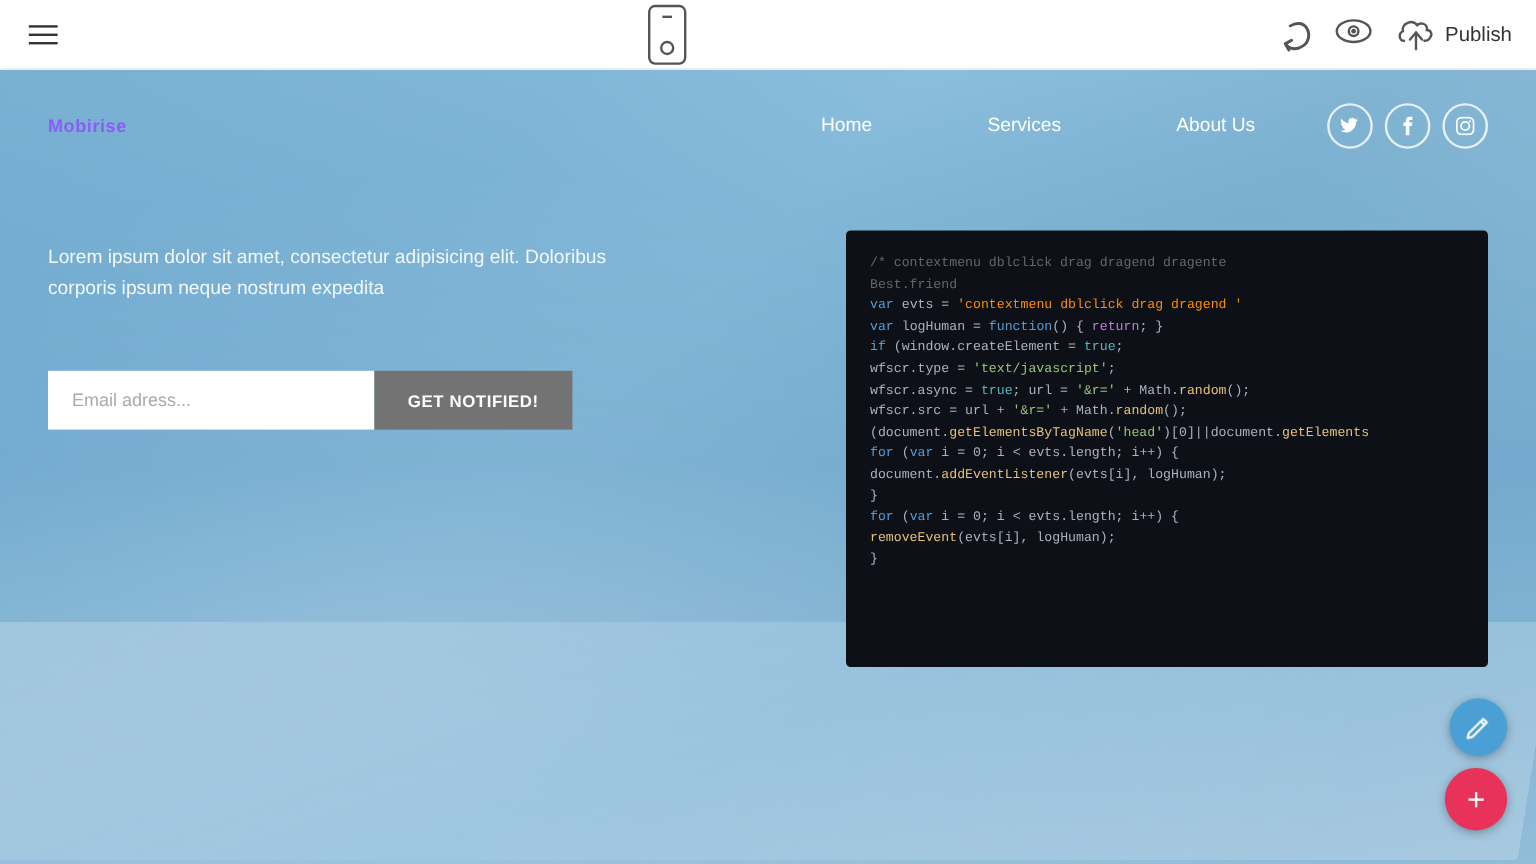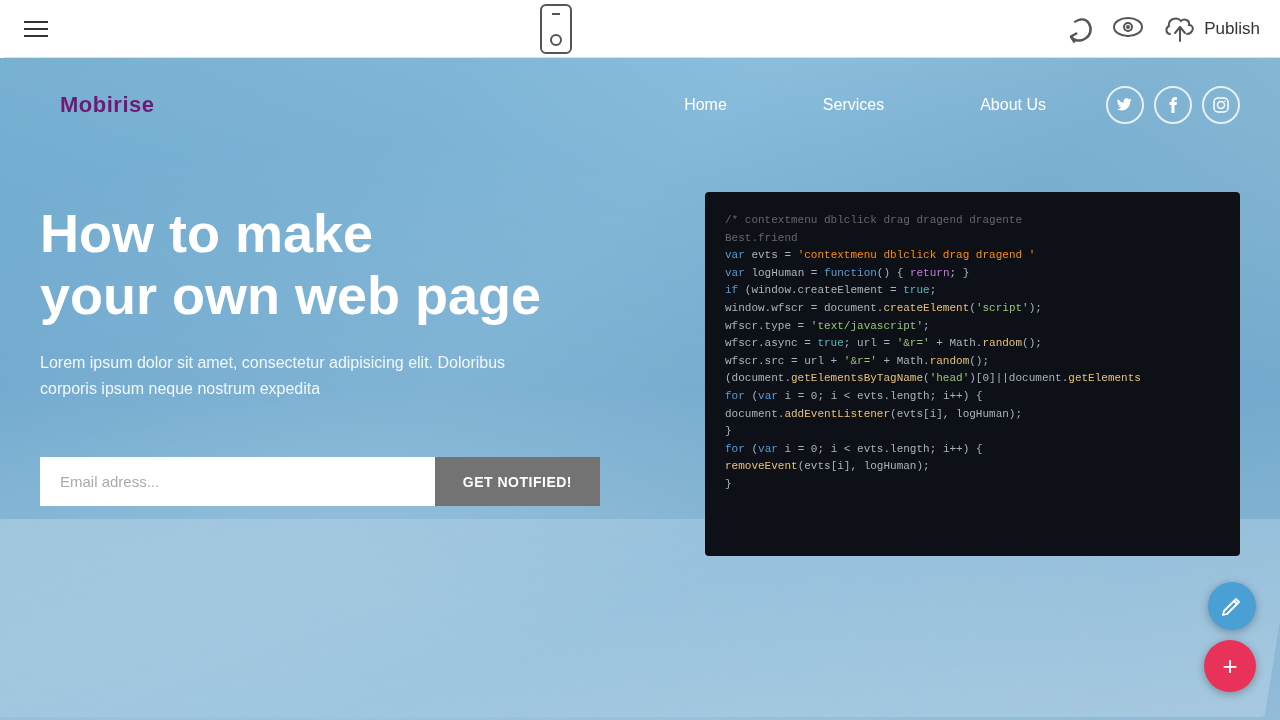--- a/index.html
+++ b/index.html
@@ -79,25 +79,24 @@
     
     #site-nav {
       position: relative;
       z-index: 10;
       display: flex;
       align-items: center;
       justify-content: space-between;
       padding: 28px 40px;
     }
     .site-logo {
-      color: #701a75;
-      font-size: 22px;
+      color: #8b5cf6;
+      font-size: 15px;
       font-weight: 700;
       letter-spacing: 0.5px;
-      margin-left: 20px;
     }
     .site-nav-links {
       display: flex;
       align-items: center;
       gap: 60px;
     }
     .nav-link {
       color: #fff;
       text-decoration: none;
       font-size: 16px;
@@ -142,21 +141,21 @@
     }
     .hero-subtitle {
       font-size: 16px;
       color: rgba(255,255,255,0.9);
       line-height: 1.6;
       margin-bottom: 56px;
       max-width: 520px;
     }
     .email-form {
       display: flex;
-      width: 560px;
+      width: 437px;
       border-radius: 20px;
     }
     .email-input {
       flex: 1;
       padding: 16px 20px;
       font-size: 15px;
       border: none;
       outline: none;
       color: #888;
       background: #fff;
@@ -309,40 +308,35 @@
             <circle cx="8" cy="8" r="3.5"></circle>
             <circle cx="12" cy="4" r="0.8" fill="white" stroke="none"></circle>
           </svg>
         </div>
       </div>
     </div>
   </nav>
 
   <div class="hero-content">
     <div class="hero-text">
-      <h1 class="hero-title">
-        <span>How to make</span><br>
-        <span>your own web page</span>
-      </h1>
       <p class="hero-subtitle">Lorem ipsum dolor sit amet, consectetur adipisicing elit. Doloribus corporis ipsum neque nostrum expedita</p>
       <div class="email-form">
         <input class="email-input" type="email" placeholder="Email adress..." style="">
         <button class="notify-btn">GET NOTIFIED!</button>
       </div>
     </div>
 
     <div class="code-image">
       <div class="code-content">
         <span class="code-line"><span class="c-gray">/* contextmenu dblclick drag dragend dragente</span></span>
         <span class="code-line"><span class="c-gray">   Best.friend</span></span>
         <span class="code-line"></span>
         <span class="code-line"><span class="c-blue">var</span> <span class="c-white">evts = </span><span class="c-orange">'contextmenu dblclick drag dragend '</span></span>
         <span class="code-line"><span class="c-blue">var</span> <span class="c-white">logHuman = </span><span class="c-blue">function</span><span class="c-white">() { </span><span class="c-purple">return</span><span class="c-white">; }</span></span>
         <span class="code-line"><span class="c-blue">if</span> <span class="c-white">(window.createElement = </span><span class="c-cyan">true</span><span class="c-white">;</span></span>
-        <span class="code-line"><span class="c-white">window.wfscr = document.</span><span class="c-yellow">createElement</span><span class="c-white">(</span><span class="c-lightgreen">'script'</span><span class="c-white">);</span></span>
         <span class="code-line"><span class="c-white">wfscr.type = </span><span class="c-lightgreen">'text/javascript'</span><span class="c-white">;</span></span>
         <span class="code-line"><span class="c-white">wfscr.async = </span><span class="c-cyan">true</span><span class="c-white">; url = </span><span class="c-lightgreen">'&amp;r='</span><span class="c-white"> + Math.</span><span class="c-yellow">random</span><span class="c-white">();</span></span>
         <span class="code-line"><span class="c-white">wfscr.src = url + </span><span class="c-lightgreen">'&amp;r='</span><span class="c-white"> + Math.</span><span class="c-yellow">random</span><span class="c-white">();</span></span>
         <span class="code-line"><span class="c-white">(document.</span><span class="c-yellow">getElementsByTagName</span><span class="c-white">(</span><span class="c-lightgreen">'head'</span><span class="c-white">)[0]||document.</span><span class="c-yellow">getElements</span><span class="c-white"></span></span>
         <span class="code-line"><span class="c-blue">for</span> <span class="c-white">(</span><span class="c-blue">var</span> <span class="c-white">i = 0; i &lt; evts.length; i++) {</span></span>
         <span class="code-line"><span class="c-white">document.</span><span class="c-yellow">addEventListener</span><span class="c-white">(evts[i], logHuman);</span></span>
         <span class="code-line"><span class="c-white">}</span></span>
         <span class="code-line"><span class="c-blue">for</span> <span class="c-white">(</span><span class="c-blue">var</span> <span class="c-white">i = 0; i &lt; evts.length; i++) {</span></span>
         <span class="code-line"><span class="c-white">  </span><span class="c-yellow">removeEvent</span><span class="c-white">(evts[i], logHuman);</span></span>
         <span class="code-line"><span class="c-white">}</span></span>

